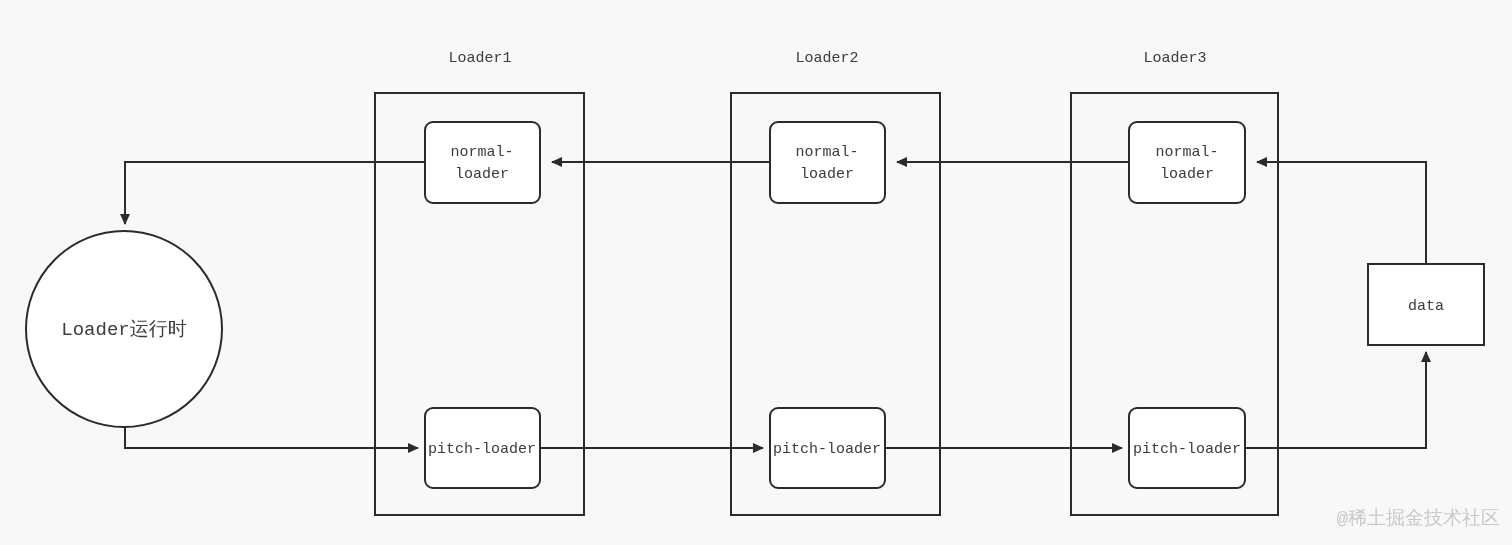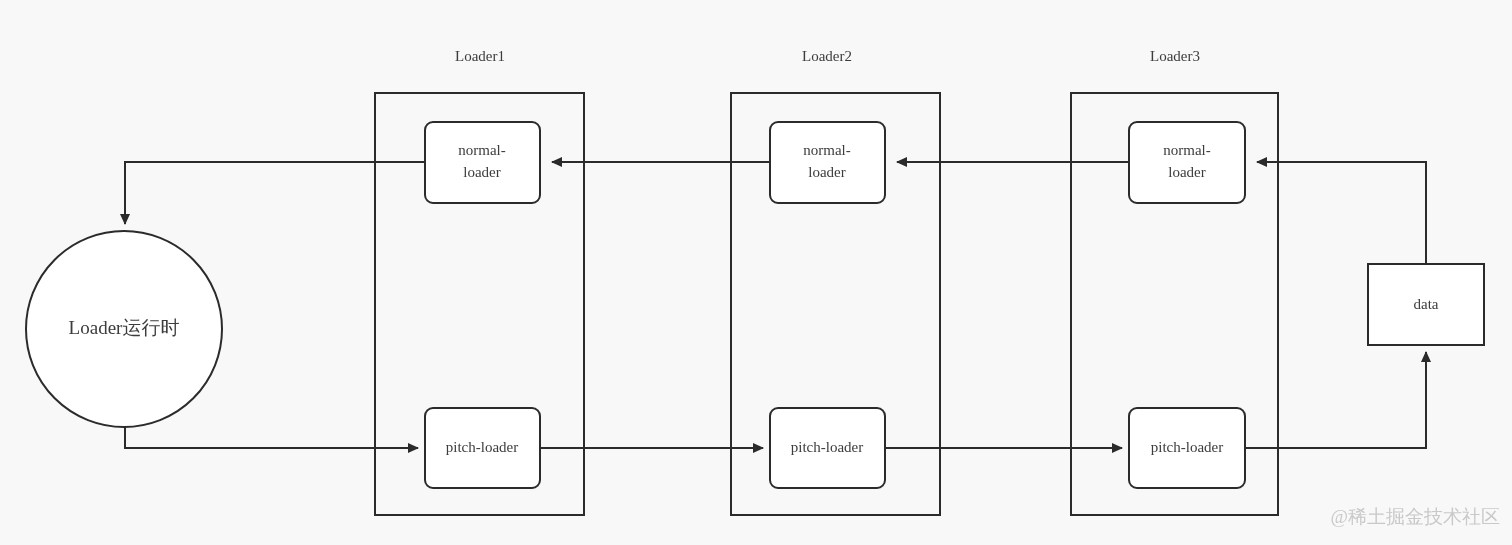--- a/index.html
+++ b/index.html
@@ -5,21 +5,21 @@
   html, body {
     margin: 0;
     padding: 0;
     background: #ffffff;
   }
   #canvas {
     position: relative;
     width: 1512px;
     height: 545px;
     background: #f8f8f8;
-    font-family: Liberation Serif, serif;
+    font-family: Liberation Mono, monospace;
     overflow: hidden;
   }
   #diagram-svg {
     position: absolute;
     left: 0;
     top: 0;
     width: 1512px;
     height: 545px;
   }
   .grp-label {

